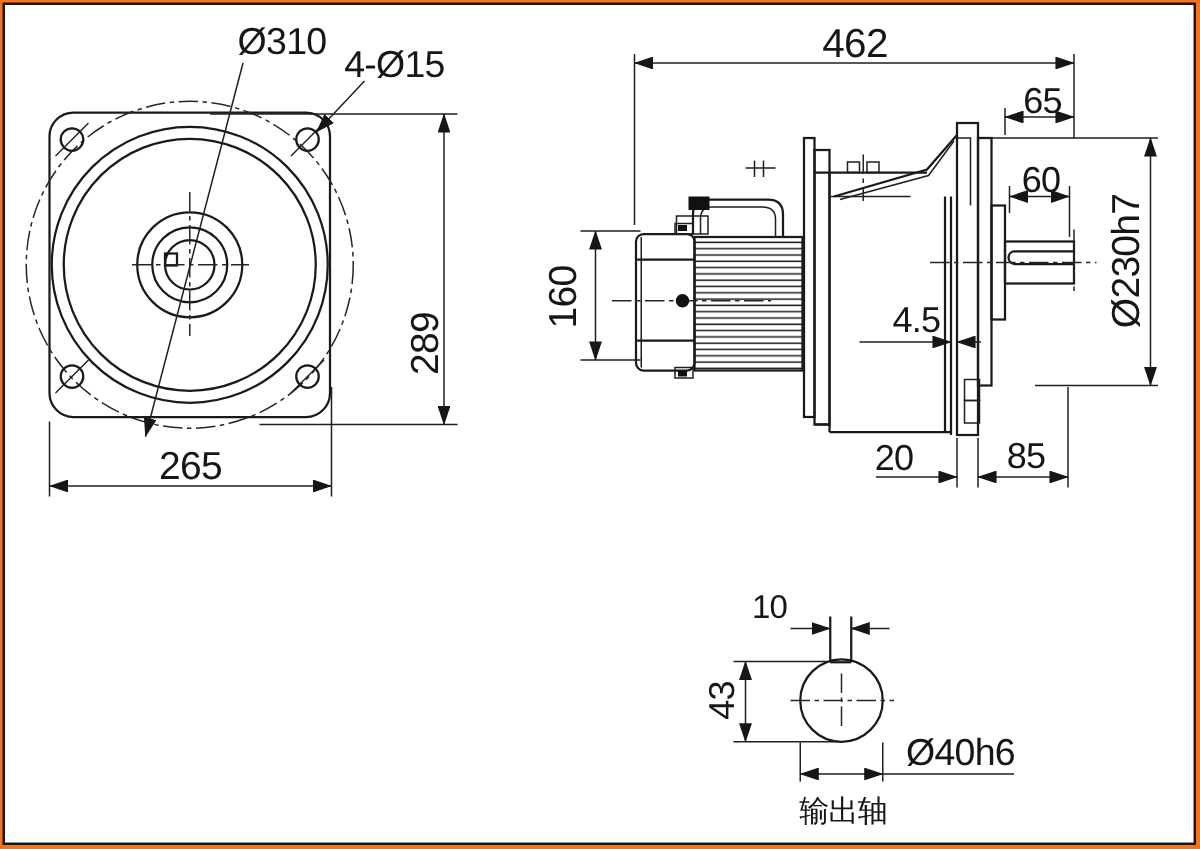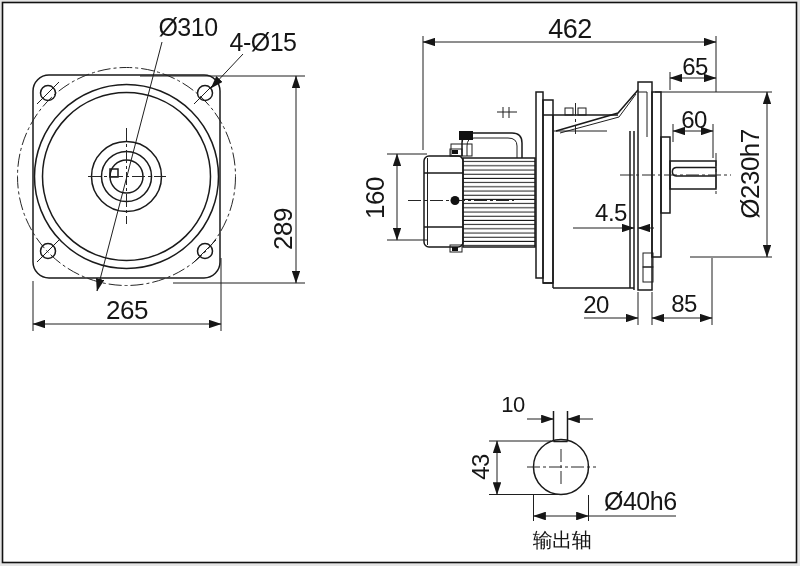--- a/index.html
+++ b/index.html
@@ -1,16 +1,16 @@
 <!DOCTYPE html>
 <html><head>
 <meta charset="utf-8">
 <style>
   html,body{margin:0;padding:0;background:#fff;}
-  .stage{width:800px;height:566px;position:relative;background:#e5e5e5;}
+  .stage{width:800px;height:566px;position:relative;background:#f97316;}
   svg{display:block;}
   text{font-family:"Liberation Sans","DejaVu Sans",sans-serif;fill:#161616;letter-spacing:-0.5px;}
   .outline{stroke:#1a1a1a;stroke-width:1.5;fill:none;stroke-linecap:butt;}
   .thin{stroke:#1f1f1f;stroke-width:1;fill:none;}
   .dim{stroke:#1f1f1f;stroke-width:1;fill:none;}
   .cl{stroke:#262626;stroke-width:1;fill:none;stroke-dasharray:13 3 3 3;}
   .solidfill{fill:#111;stroke:none;}
 </style>
 </head>
 <body>

